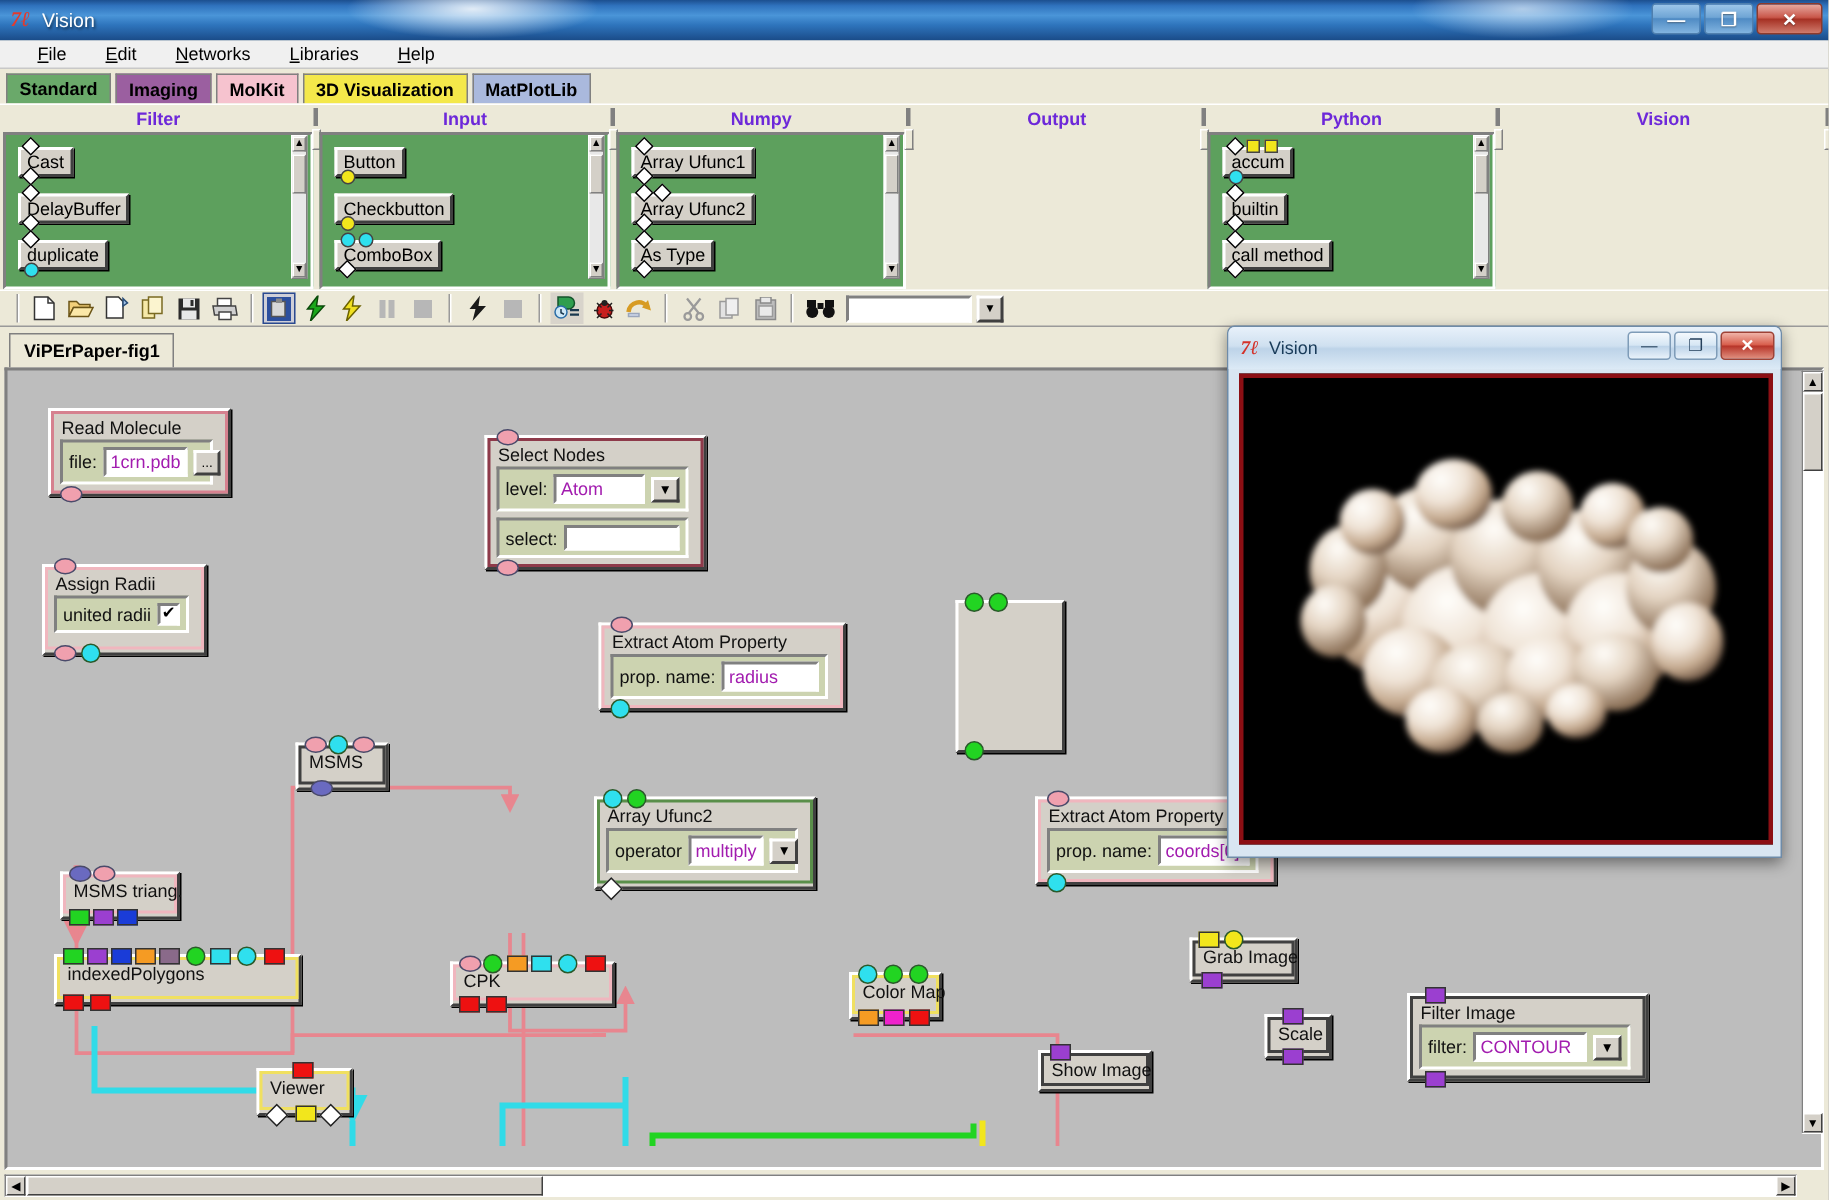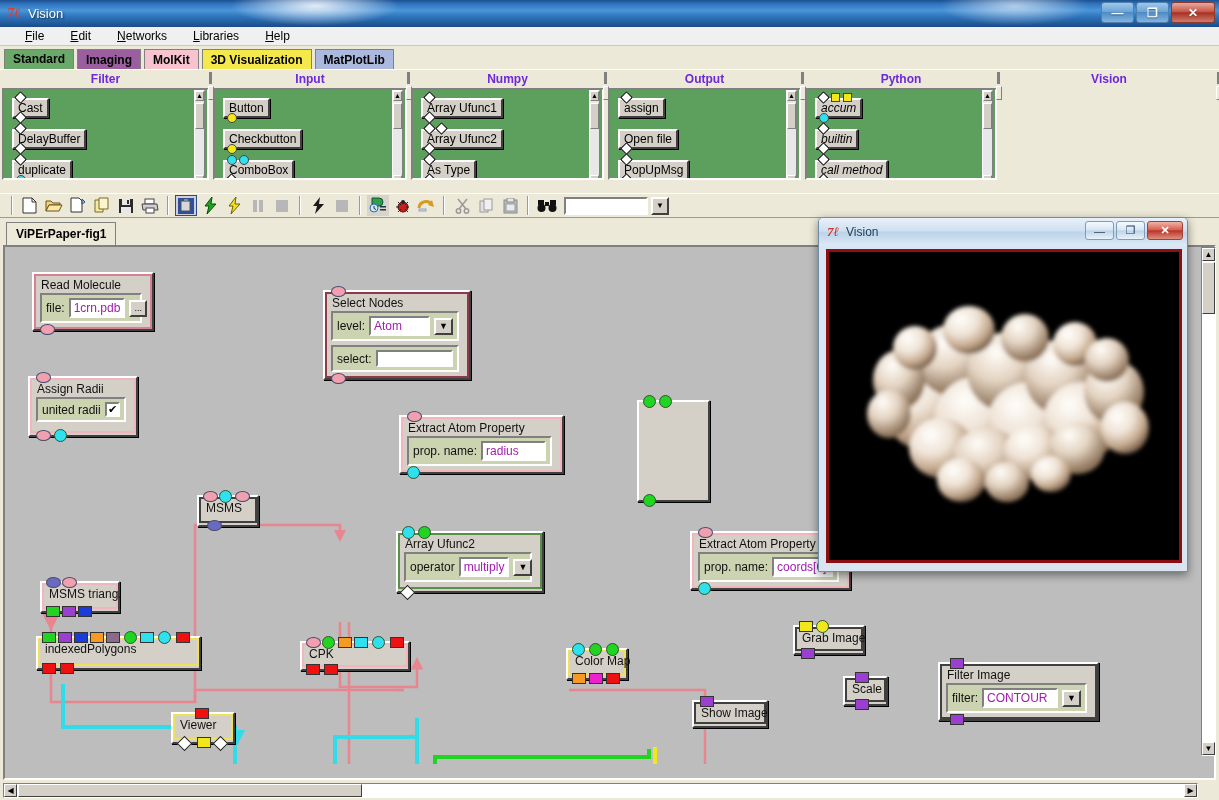--- a/index.html
+++ b/index.html
@@ -84,21 +84,21 @@
     position:absolute; left:0; top:69px; width:1219px; height:122px;
     background:#ece9d8; border-top:1px solid #fff;
     display:flex;
   }
   .libpanel { position:relative; height:122px; }
   .libpanel-title {
     text-align:center; font-size:12px; font-weight:bold; color:#6d28d9;
     padding-top:2px; height:18px;
   }
   .libpanel-body {
-    position:relative; margin:0 2px; height:92px;
+    position:relative; margin:0 2px; height:105px;
     background:#5da05d; border:2px solid; border-color:#808080 #fff #fff #808080;
     overflow:hidden;
   }
   .libsash {
     position:absolute; right:-3px; top:0; width:6px; height:122px;
   }
   .libsash i {
     position:absolute; left:1px; top:2px; width:3px; height:12px; background:#808080;
   }
   .libsash b {
@@ -351,38 +351,28 @@
             <div class="ar bot">▼</div>
           </div>
         </div>
         <div class="libsash">
           <i></i>
           <b></b>
         </div>
       </div>
       <div class="libpanel" style="width: 197px;">
         <div class="libpanel-title">Output</div>
-        <div class="libpanel-body" style="background: rgb(93, 160, 93);">
-          <div class="libnode" style="left: 8px; top: 8px;"><span>assign</span><div class="port p-diamond" style="left: 2px; top: -7px;"></div></div>
-          <div class="libnode" style="left: 8px; top: 39px;"><span>Open file</span><div class="port p-diamond" style="left: 2px; top: 13px;"></div></div>
-          <div class="libnode" style="left: 8px; top: 70px;"><span>PopUpMsg</span><div class="port p-diamond" style="left: 2px; top: -7px;"></div><div class="port p-diamond" style="left: 2px; top: 13px;"></div></div>
-          <div class="libvscroll">
-            <div class="ar">▲</div>
-            <div class="thumb"></div>
-            <div class="ar bot">▼</div>
-          </div>
-        </div>
         <div class="libsash">
           <i></i>
           <b></b>
         </div>
       </div>
       <div class="libpanel" style="width: 196px;">
         <div class="libpanel-title">Python</div>
-        <div class="libpanel-body" style="background: rgb(93, 160, 93); font-style: italic;">
+        <div class="libpanel-body" style="background: rgb(93, 160, 93);">
           <div class="libnode" style="left: 8px; top: 8px;"><span>accum</span><div class="port p-diamond" style="left: 2px; top: -7px;"></div><div class="port p-square" style="left: 14px; top: -7px; background: rgb(242, 230, 28);"></div><div class="port p-square" style="left: 26px; top: -7px; background: rgb(242, 230, 28);"></div><div class="port p-circle" style="left: 2px; top: 13px; background: rgb(47, 224, 238);"></div></div>
           <div class="libnode" style="left: 8px; top: 39px;"><span>builtin</span><div class="port p-diamond" style="left: 2px; top: -7px;"></div><div class="port p-diamond" style="left: 2px; top: 13px;"></div></div>
           <div class="libnode" style="left: 8px; top: 70px;"><span>call method</span><div class="port p-diamond" style="left: 2px; top: -7px;"></div><div class="port p-diamond" style="left: 2px; top: 13px;"></div></div>
           <div class="libvscroll">
             <div class="ar">▲</div>
             <div class="thumb"></div>
             <div class="ar bot">▼</div>
           </div>
         </div>
         <div class="libsash">

